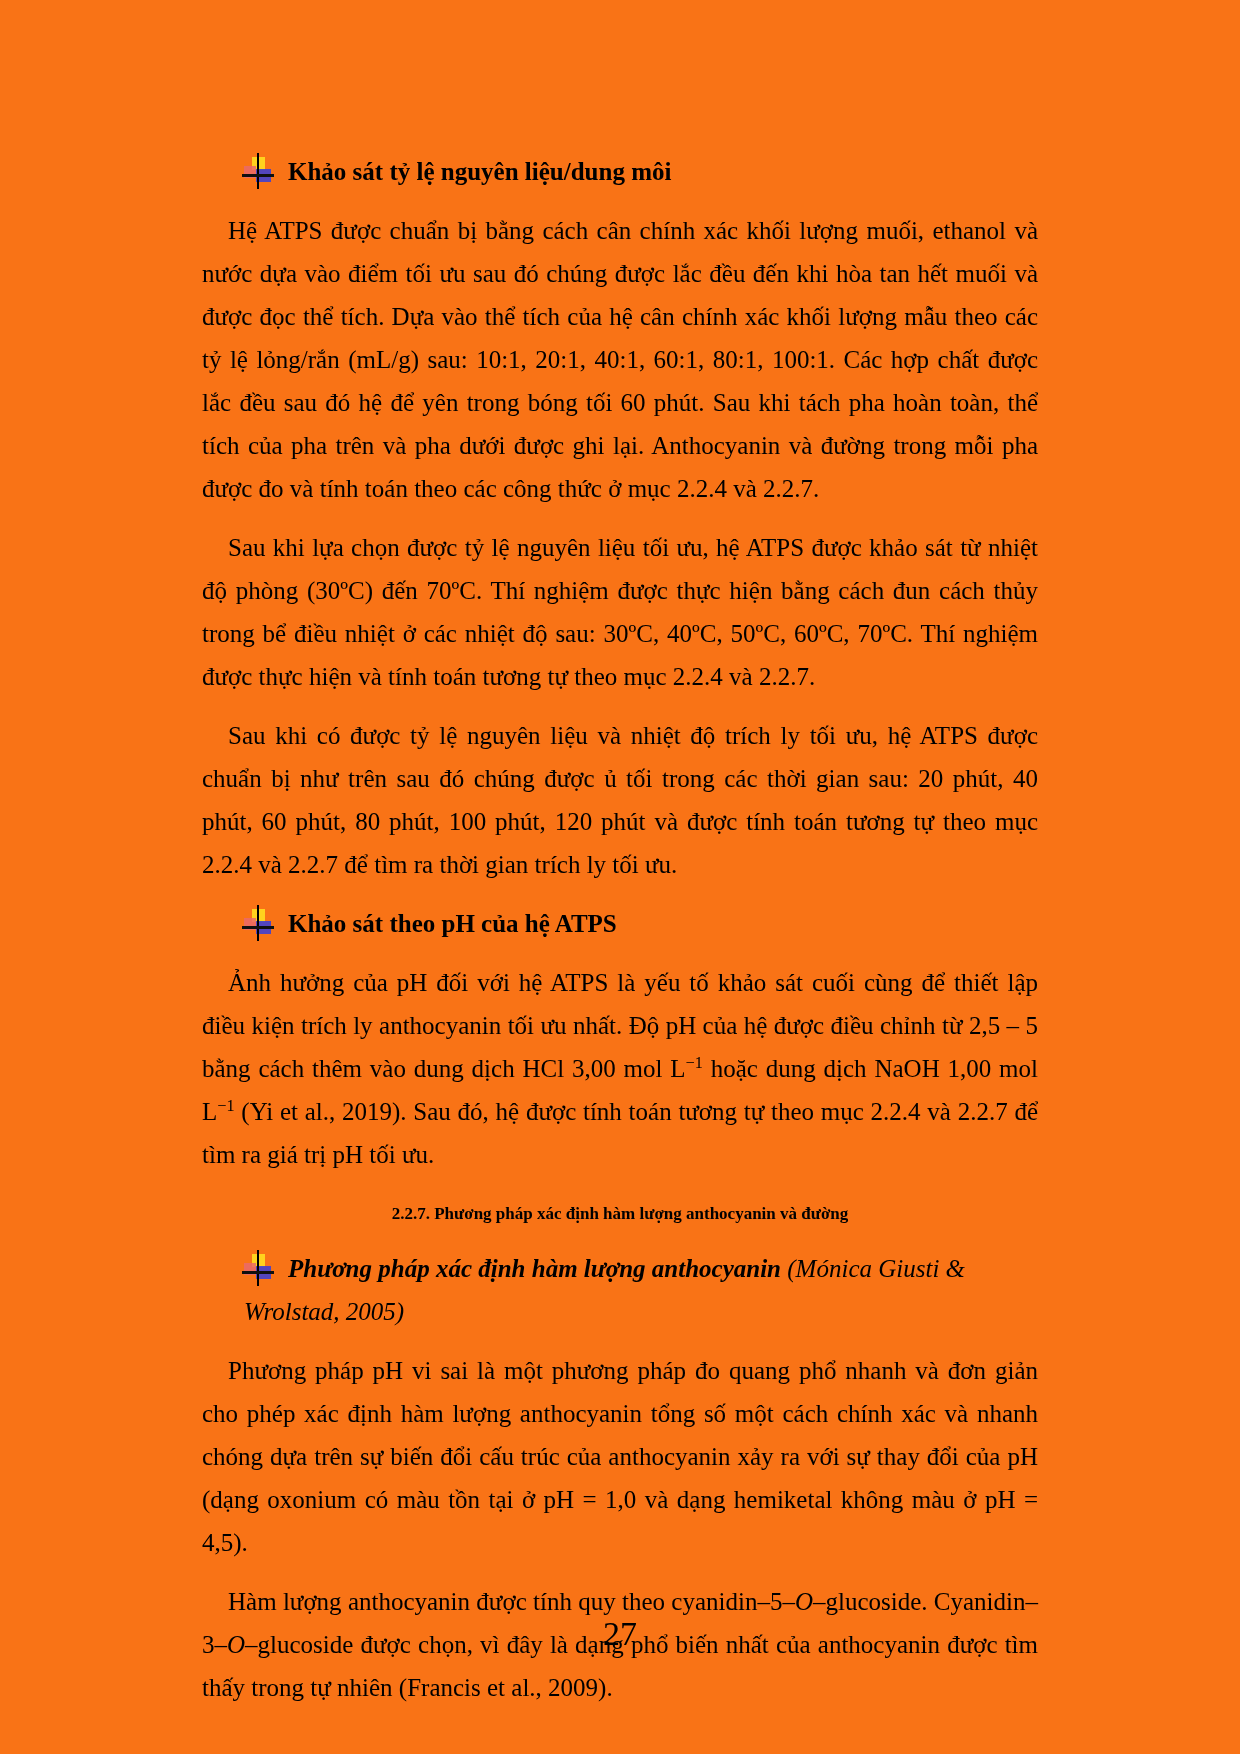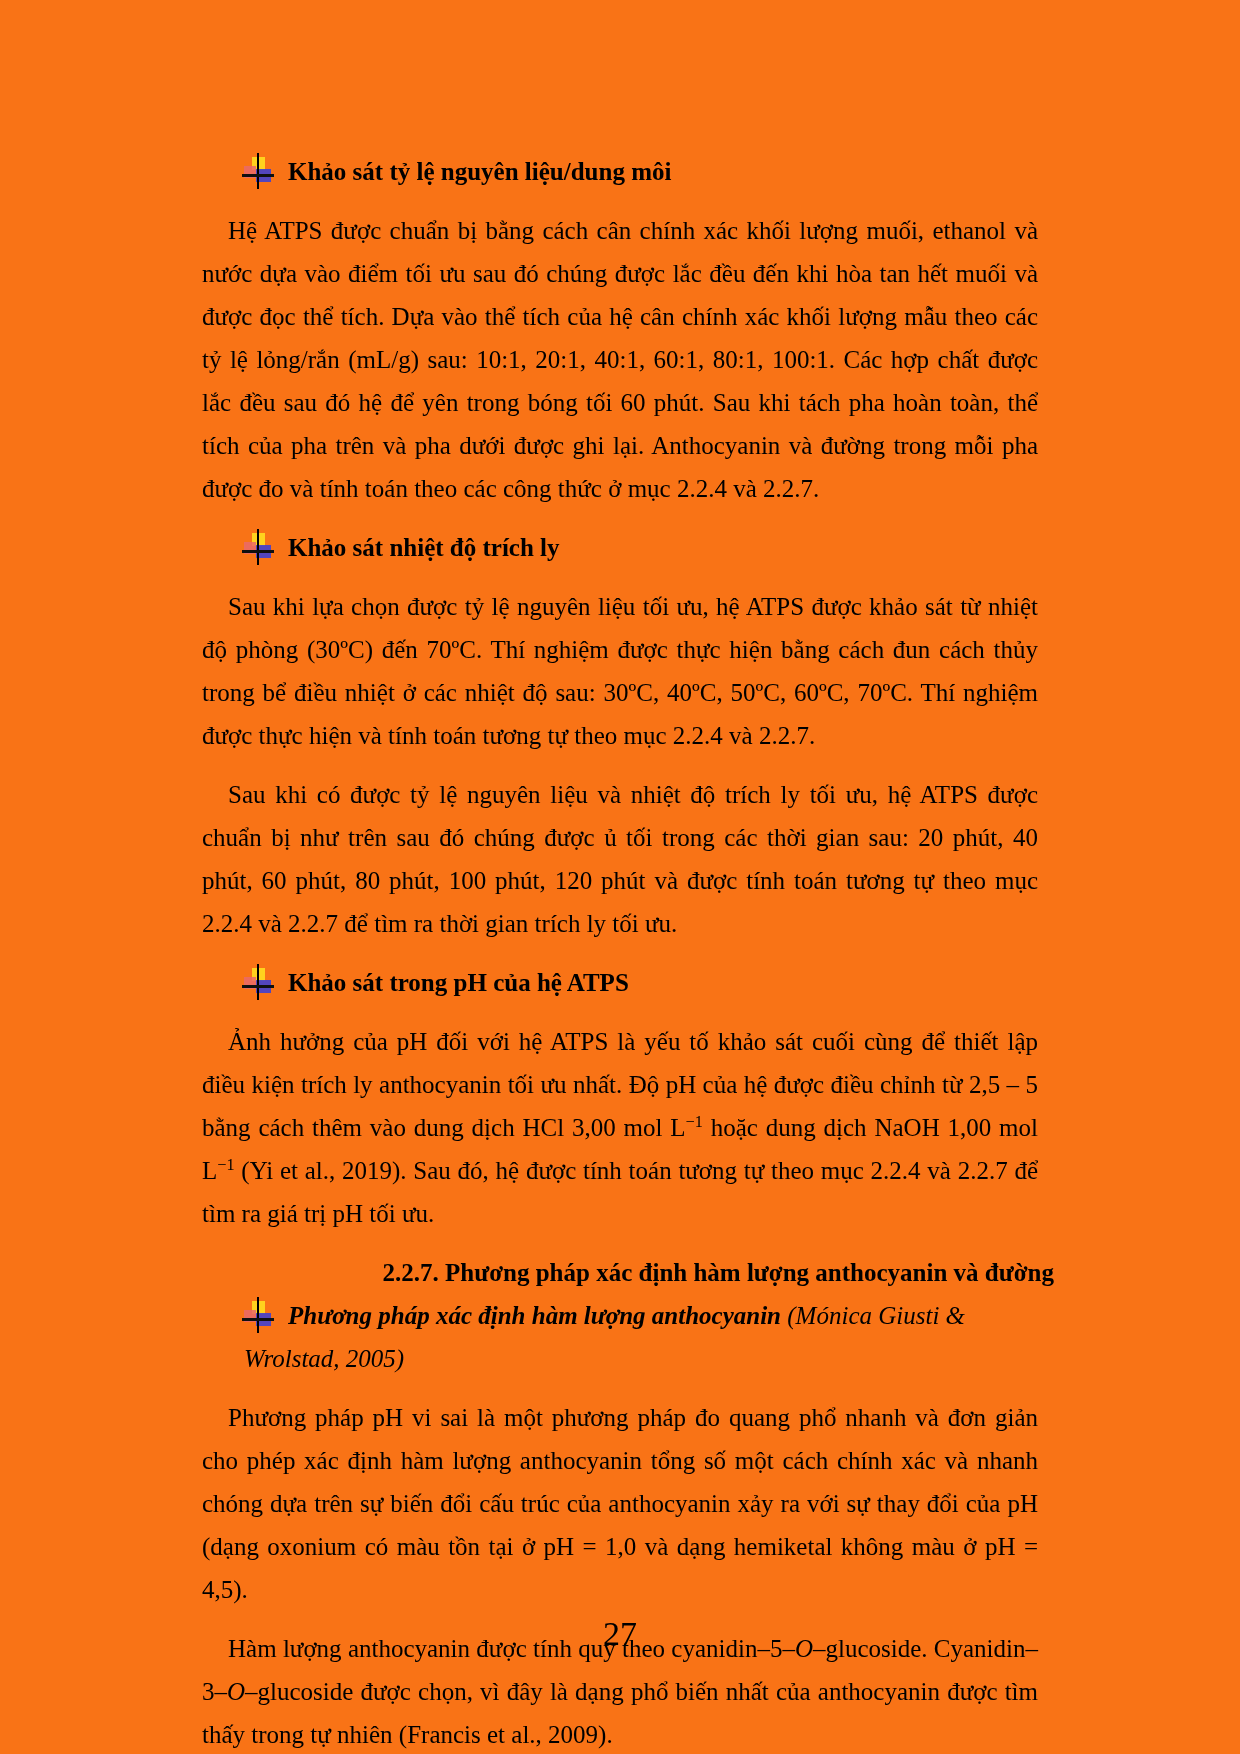--- a/index.html
+++ b/index.html
@@ -23,21 +23,21 @@
   }
   .para { margin: 16px; text-indent: 26px; }
   .bullet-head {
     font-weight: 700;
     padding-left: 58px;
     text-align: left;
     white-space: nowrap;
   }
   .bullet-head.italic .main { font-style: italic; font-weight: 700; }
   .bullet-head.italic .cite { font-style: italic; font-weight: 400; white-space: normal; }
-  .section-heading { font-weight: 700; margin: 0; text-align: right; font-size: 25px; line-height: 43px; }
+  .section-heading { font-weight: 700; margin: 12px; text-align: center; font-size: 17px; line-height: 43px; }
   
   .bicon {
     display: inline-block;
     position: relative;
     width: 28px;
     height: 28px;
     margin-right: 16px;
     vertical-align: -5px;
   }
   .bicon .sq-y { position: absolute; left: 8px;  top: 0;    width: 13px; height: 13px; }
@@ -67,41 +67,32 @@
       <span class="bicon">
         <span class="sq-y" style="background: rgb(255, 210, 30);"></span>
         <span class="sq-r" style="background: rgb(234, 106, 106);"></span>
         <span class="sq-b" style="background: rgb(64, 64, 207);"></span>
         <span class="vline"></span>
         <span class="hline"></span>
       </span><span>Khảo sát tỷ lệ nguyên liệu/dung môi</span>
     </div>
     <p class="para">Hệ ATPS được chuẩn bị bằng cách cân chính xác khối lượng muối, ethanol và nước dựa vào điểm tối ưu sau đó chúng được lắc đều đến khi hòa tan hết muối và được đọc thể tích. Dựa vào thể tích của hệ cân chính xác khối lượng mẫu theo các tỷ lệ lỏng/rắn (mL/g) sau: 10:1, 20:1, 40:1, 60:1, 80:1, 100:1. Các hợp chất được lắc đều sau đó hệ để yên trong bóng tối 60 phút. Sau khi tách pha hoàn toàn, thể tích của pha trên và pha dưới được ghi lại. Anthocyanin và đường trong mỗi pha được đo và tính toán theo các công thức ở mục 2.2.4 và 2.2.7.</p>
 
-    <div class="bullet-head">
-      <span class="bicon">
-        <span class="sq-y" style="background: rgb(255, 210, 30);"></span>
-        <span class="sq-r" style="background: rgb(234, 106, 106);"></span>
-        <span class="sq-b" style="background: rgb(64, 64, 207);"></span>
-        <span class="vline"></span>
-        <span class="hline"></span>
-      </span><span>Khảo sát nhiệt độ trích ly</span>
-    </div>
     <p class="para">Sau khi lựa chọn được tỷ lệ nguyên liệu tối ưu, hệ ATPS được khảo sát từ nhiệt độ phòng (30ºC) đến 70ºC. Thí nghiệm được thực hiện bằng cách đun cách thủy trong bể điều nhiệt ở các nhiệt độ sau: 30ºC, 40ºC, 50ºC, 60ºC, 70ºC. Thí nghiệm được thực hiện và tính toán tương tự theo mục 2.2.4 và 2.2.7.</p>
 
     <p class="para">Sau khi có được tỷ lệ nguyên liệu và nhiệt độ trích ly tối ưu, hệ ATPS được chuẩn bị như trên sau đó chúng được ủ tối trong các thời gian sau: 20 phút, 40 phút, 60 phút, 80 phút, 100 phút, 120 phút và được tính toán tương tự theo mục 2.2.4 và 2.2.7 để tìm ra thời gian trích ly tối ưu.</p>
 
     <div class="bullet-head">
       <span class="bicon">
         <span class="sq-y" style="background: rgb(255, 210, 30);"></span>
         <span class="sq-r" style="background: rgb(234, 106, 106);"></span>
         <span class="sq-b" style="background: rgb(64, 64, 207);"></span>
         <span class="vline"></span>
         <span class="hline"></span>
-      </span><span>Khảo sát trong pH của hệ ATPS</span>
+      </span><span>Khảo sát theo pH của hệ ATPS</span>
     </div>
     <p class="para"><span>Ảnh hưởng của pH đối với hệ ATPS là yếu tố khảo sát cuối cùng để thiết lập điều kiện trích ly anthocyanin tối ưu nhất. Độ pH của hệ được điều chỉnh từ 2,5 – 5 bằng cách thêm vào dung dịch HCl 3,00 mol L</span><sup class="exp">−1</sup><span> hoặc dung dịch NaOH 1,00 mol L</span><sup class="exp">−1</sup><span> (Yi et al., 2019). Sau đó, hệ được tính toán tương tự theo mục 2.2.4 và 2.2.7 để tìm ra giá trị pH tối ưu.</span></p>
 
     <h2 class="section-heading">2.2.7. Phương pháp xác định hàm lượng anthocyanin và đường</h2>
 
     <div class="bullet-head italic">
       <span class="bicon">
         <span class="sq-y" style="background: rgb(255, 210, 30);"></span>
         <span class="sq-r" style="background: rgb(234, 106, 106);"></span>
         <span class="sq-b" style="background: rgb(64, 64, 207);"></span>

